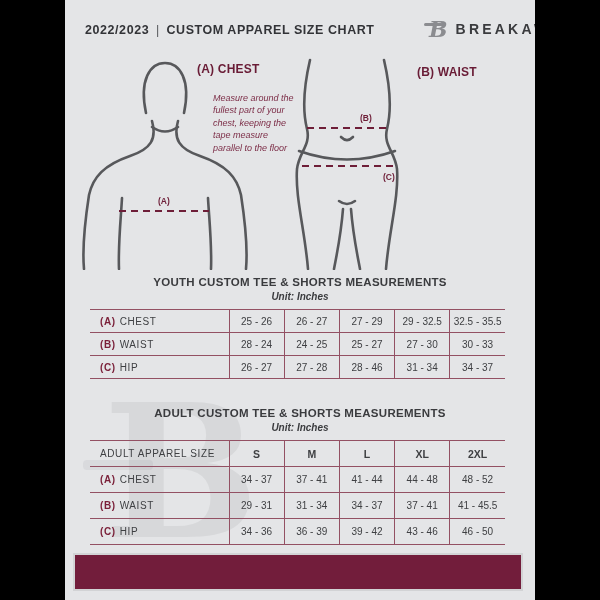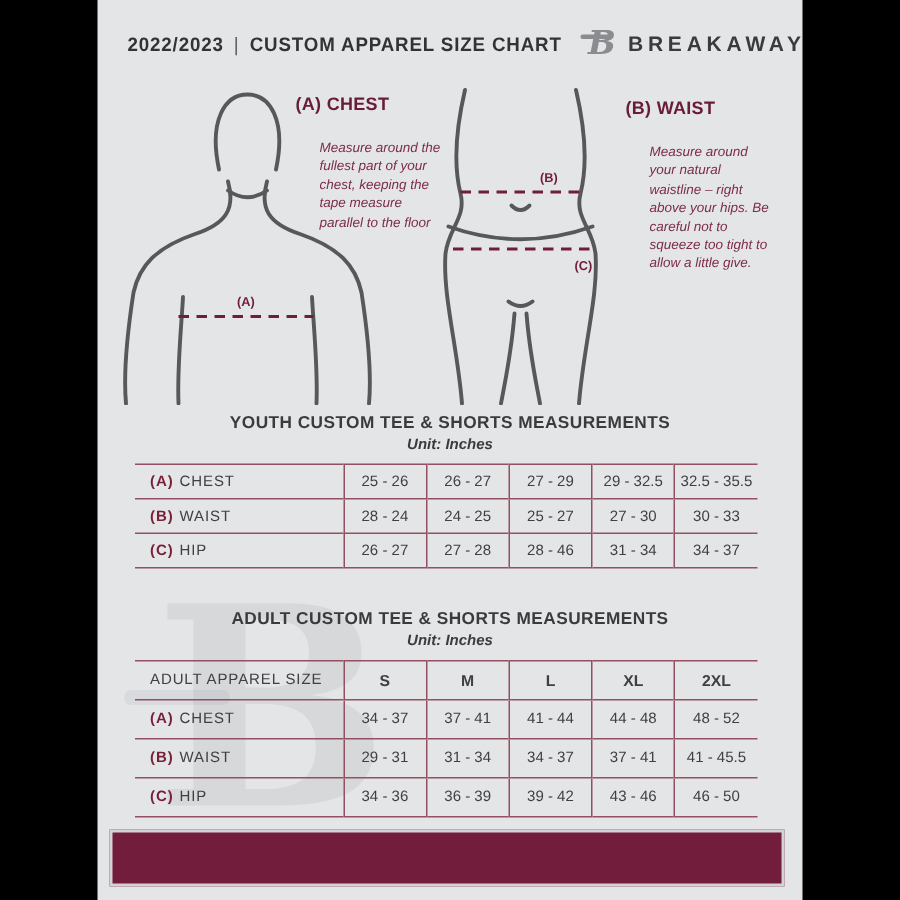--- a/index.html
+++ b/index.html
@@ -5,21 +5,21 @@
   html,body{margin:0;padding:0;}
   body{
     width:600px;height:600px;background:#000;overflow:hidden;
     font-family:"Liberation Sans", sans-serif;
   }
   .page{
     position:relative;width:470px;height:600px;margin:0 auto;
     background:#e4e5e7;overflow:hidden;
   }
   
-  .hdr{position:absolute;top:17px;left:20px;right:14px;display:flex;align-items:center;}
+  .hdr{position:absolute;top:17px;left:20px;right:14px;display:flex;align-items:center;gap:37px;}
   .hdr-title{font-size:13px;font-weight:bold;color:#323337;letter-spacing:.6px;transform:scaleX(.96);transform-origin:left;white-space:nowrap;}
   .hdr-title .sep{font-weight:normal;color:#5a5b5e;padding:0 7px;}
   .brand{display:flex;align-items:center;gap:6px;}
   .brand-logo{position:relative;width:26px;height:24px;}
   .brand-logo .b{position:absolute;right:2px;top:0px;font-family:"DejaVu Serif", serif;font-style:italic;font-weight:bold;font-size:22px;line-height:24px;color:#8b8c90;}
   .brand-logo .swoosh{position:absolute;left:0;top:6px;width:19px;height:3px;background:#8b8c90;border-radius:2px;}
   .brand-name{font-size:14px;font-weight:bold;color:#3a3b3e;letter-spacing:3.2px;}
   
   .diagrams{position:absolute;top:55px;left:0;width:470px;height:215px;}
   .fig{position:absolute;top:0;}
@@ -99,21 +99,20 @@
       <line class="dash" x1="22" y1="111" x2="113" y2="111"></line>
       <text class="dash-label" x="103" y="125">(C)</text>
     </svg>
 
     <div class="note note-a">
       <h3>(A) CHEST</h3>
       <p>Measure around the fullest part of your chest, keeping the tape measure parallel to the floor</p>
     </div>
     <div class="note note-b">
       <h3>(B) WAIST</h3>
-      <p>Measure around your natural waistline – right above your hips. Be careful not to squeeze too tight to allow a little give.</p>
     </div>
   </div>
 
   <div class="watermark">
     <span class="wbar"></span>
     <span class="wb">B</span>
   </div>
 
   <div class="tbl-title t-youth-title">YOUTH CUSTOM TEE &amp; SHORTS MEASUREMENTS</div>
   <div class="tbl-unit t-youth-unit">Unit: Inches</div>

